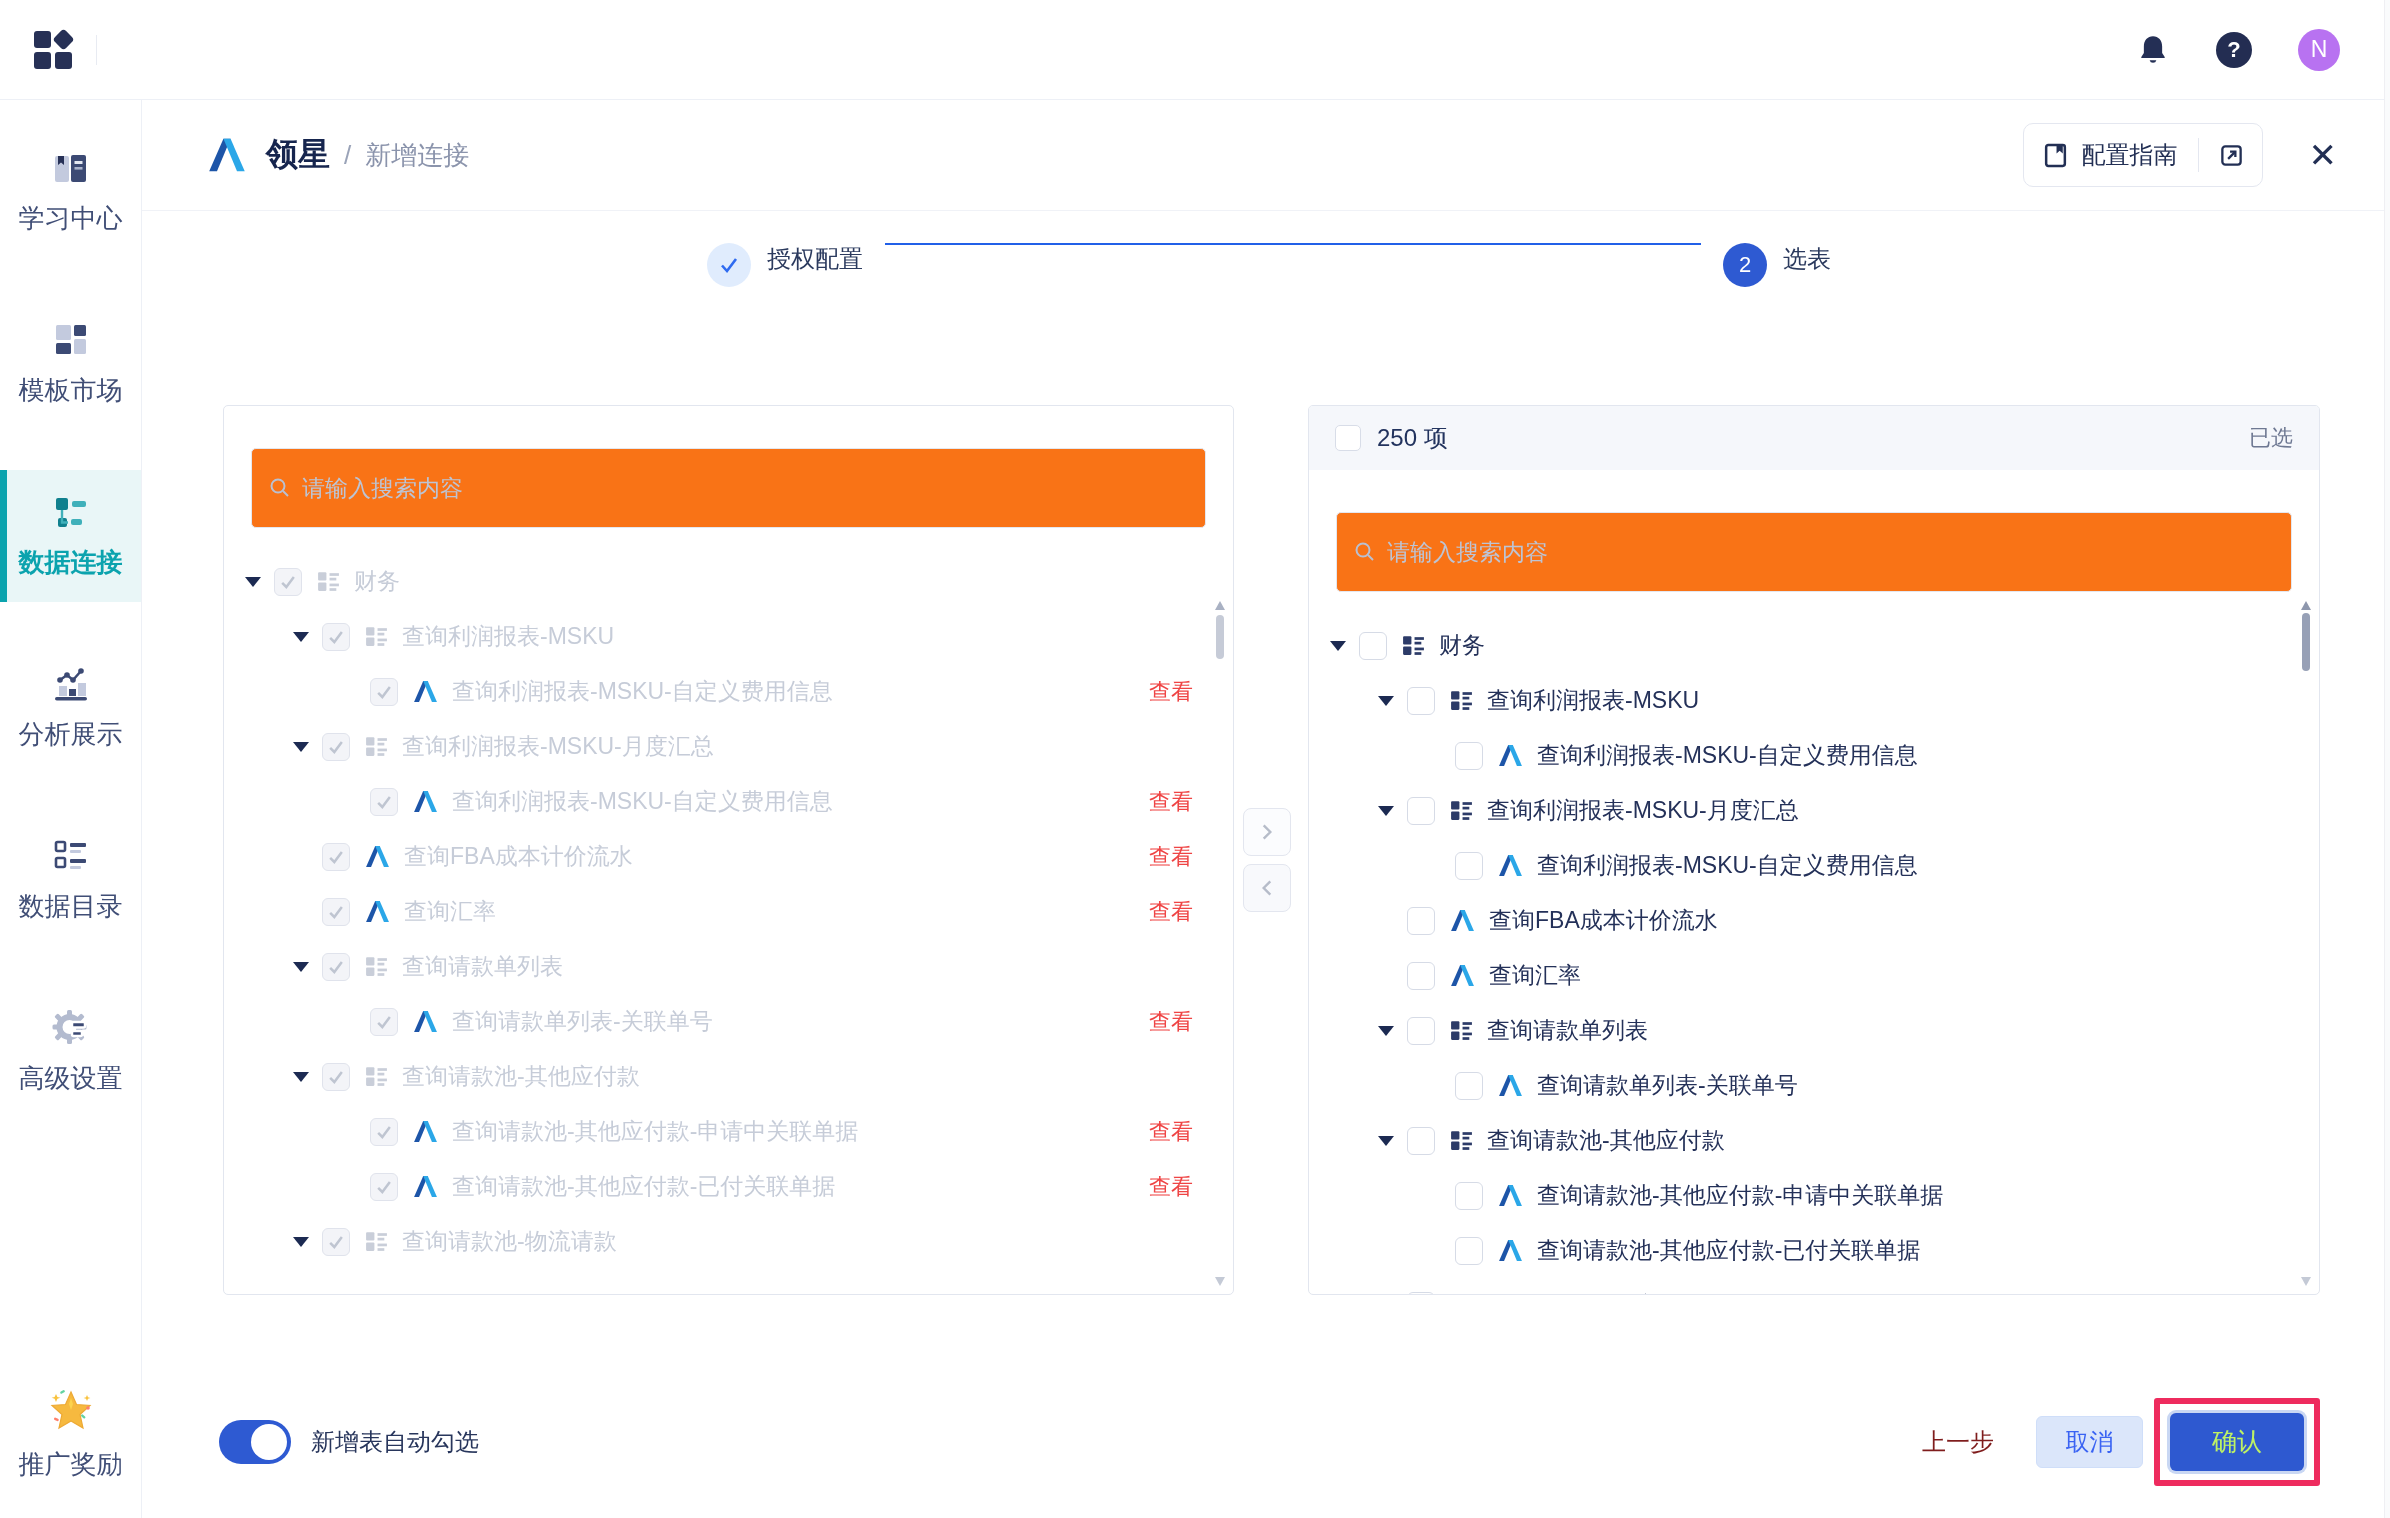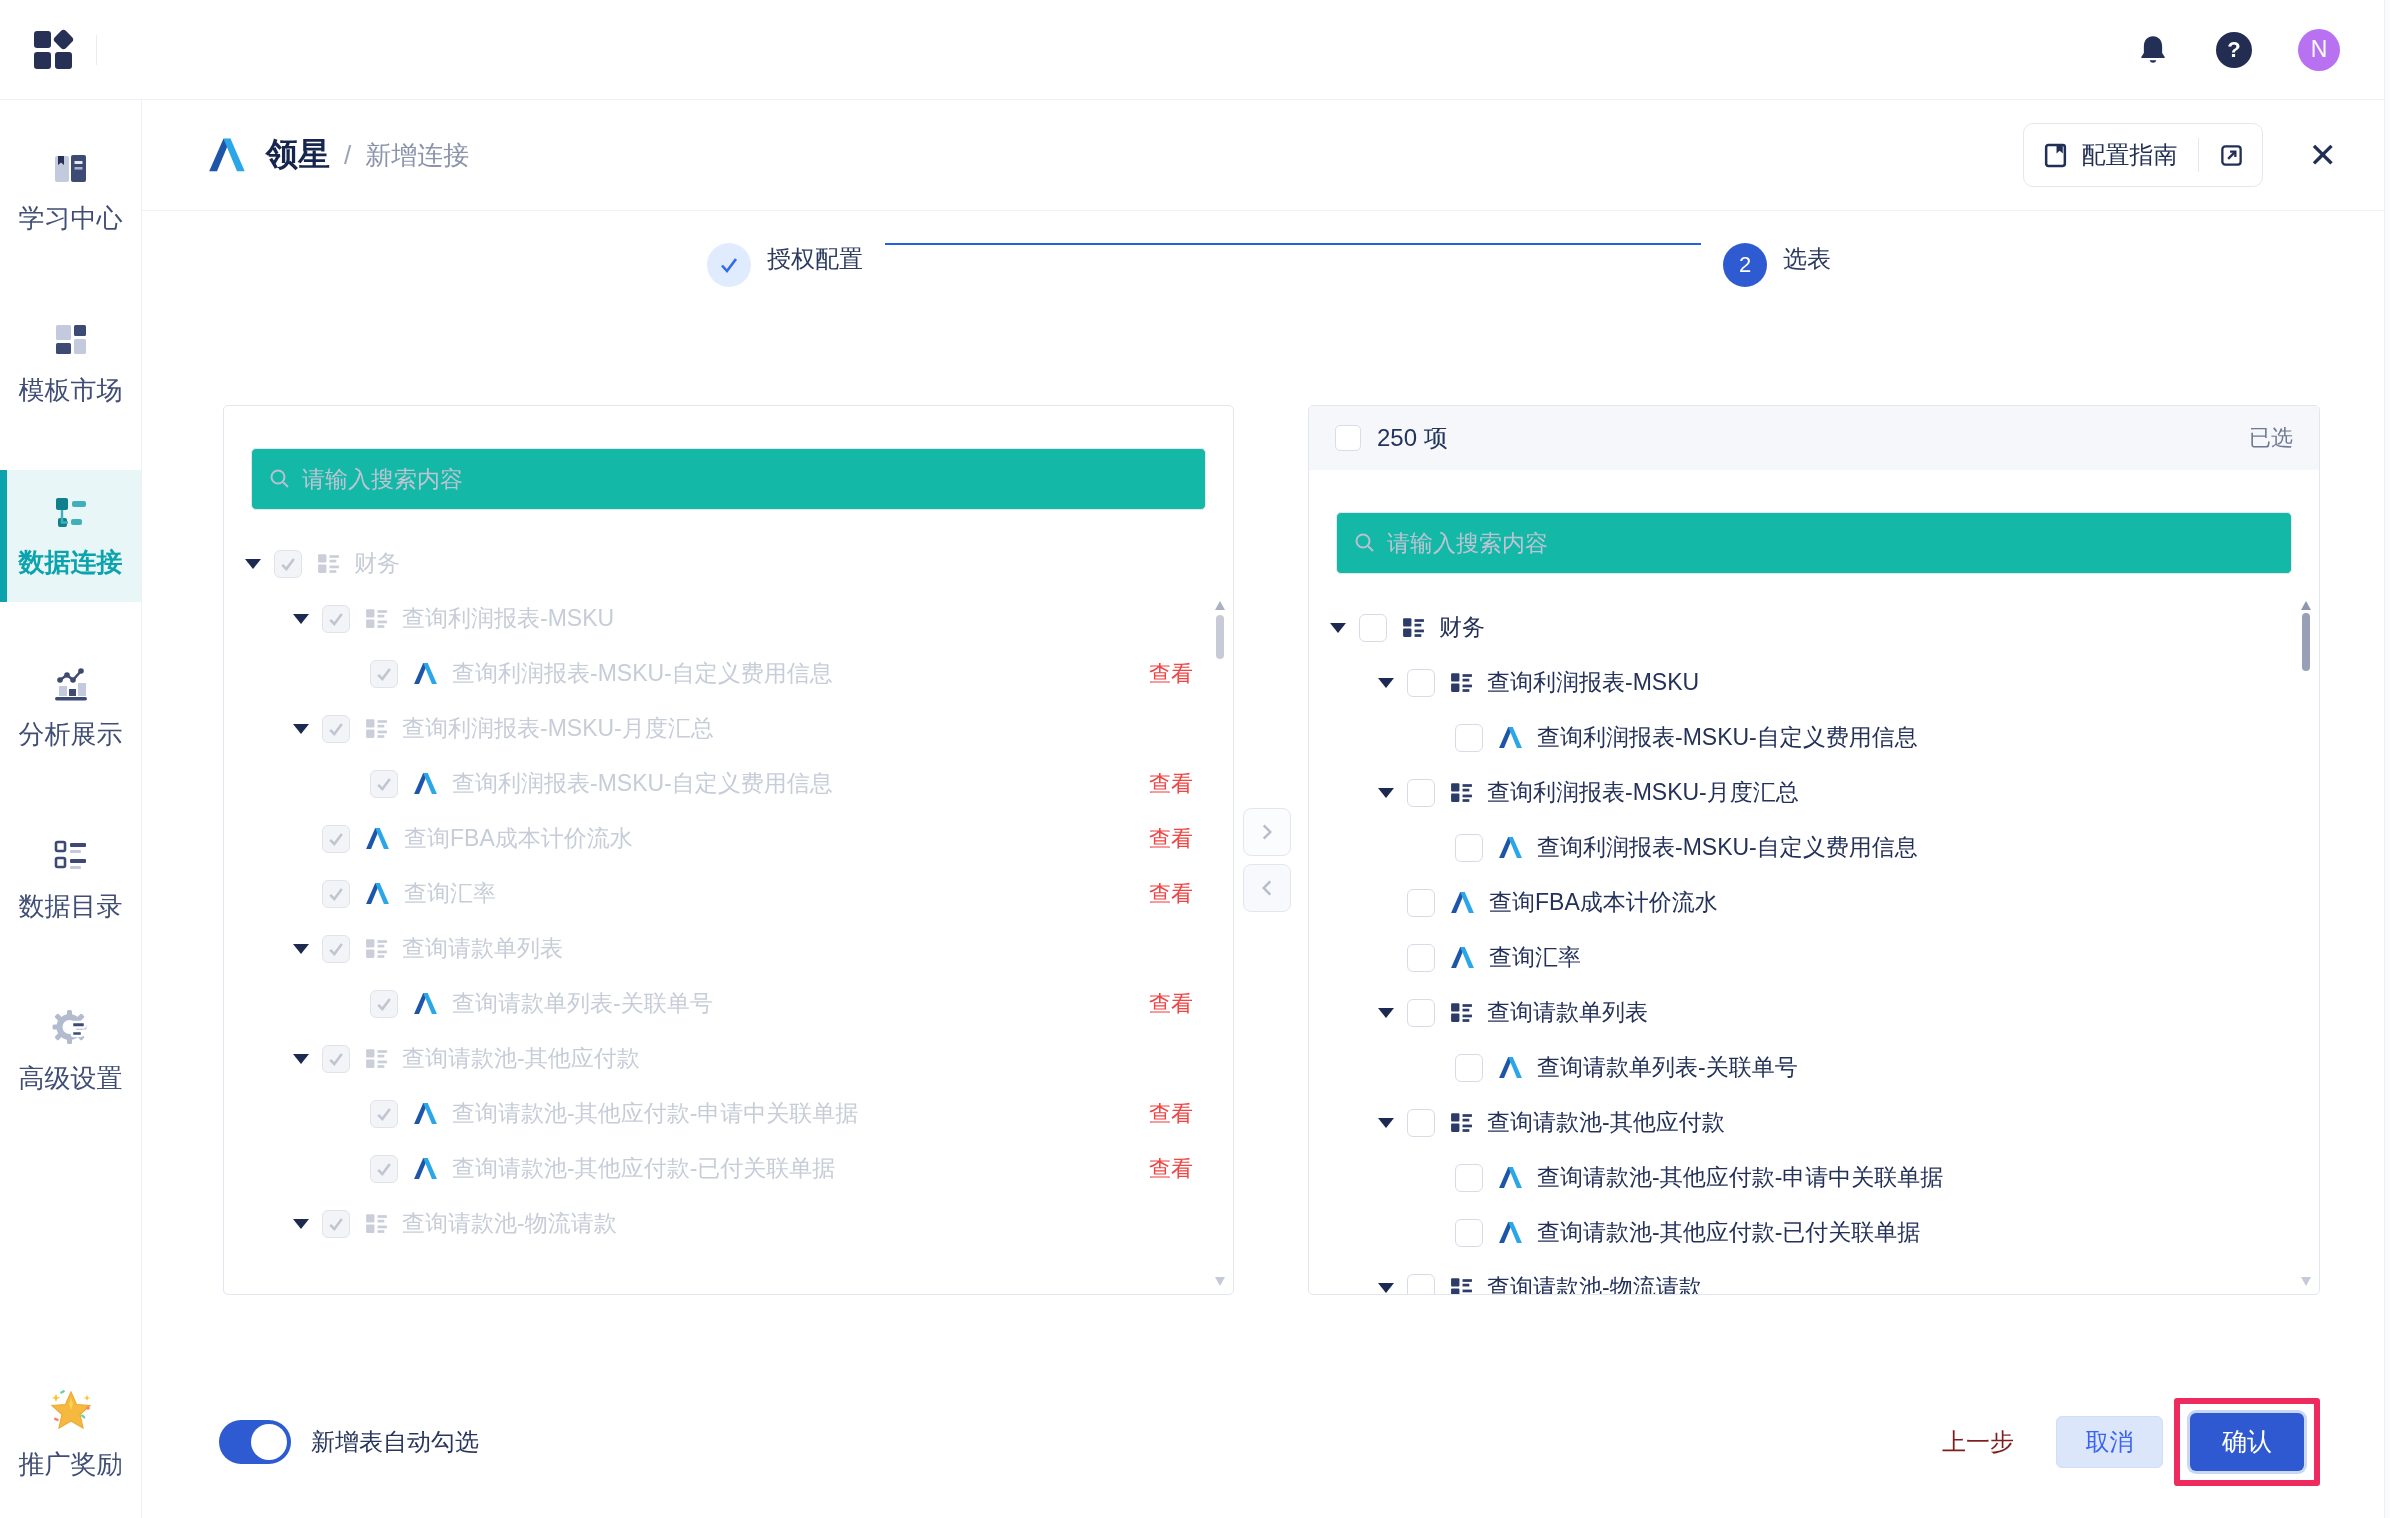--- a/index.html
+++ b/index.html
@@ -57,22 +57,22 @@
   
   .panel{position:absolute;top:305px;height:890px;border:1px solid #e2e6ef;border-radius:5px;
     background:#fff;overflow:hidden}
   .panel.pleft{left:81px;width:1011px}
   .panel.pright{left:1166px;width:1012px}
   .panel-head{height:64px;background:#f5f7fb;display:flex;align-items:center;padding:0 26px}
   .head-cb{width:26px;height:26px;border-radius:5px;background:#fff;border:1px solid #d8dde8;cursor:pointer}
   .pleft .head-cb{background:#f1f2f6;border-color:#e0e3ec}
   .head-count{margin-left:16px;font-size:24px;color:#22335e}
   .head-status{margin-left:auto;font-size:22px;color:#6e7892}
-  .search{margin:42px 27px 0;height:62px;border:1px solid #e4e7ef;border-radius:5px;
-    display:flex;align-items:center;padding:0 16px;gap:10px;background:#14b8a6}
+  .search{margin:42px 27px 0;height:80px;border:1px solid #e4e7ef;border-radius:5px;
+    display:flex;align-items:center;padding:0 16px;gap:10px;background:#f97316}
   .search-input{border:none;outline:none;flex:1;font-size:23px;color:#3a4568;
     font-family:inherit;background:transparent}
   .search-input::placeholder{color:#bdc4d4}
 
   .tree{margin-top:26px;position:relative}
   .tree-row{height:55px;display:flex;align-items:center;padding-right:40px;cursor:pointer}
   .tree-row.lv0{padding-left:16px}
   .tree-row.lv1{padding-left:64px}
   .tree-row.lv2{padding-left:112px}
   .slot{width:26px;display:flex;justify-content:center;flex:0 0 26px}
@@ -114,21 +114,21 @@
   
   .footer{position:absolute;left:0;right:0;bottom:0;height:145px;display:flex;align-items:center;
     padding:0 70px 8px 77px;background:#fff}
   .toggle{width:72px;height:44px;border-radius:22px;background:#2e5ad2;position:relative;cursor:pointer;flex:0 0 72px}
   .toggle-knob{position:absolute;top:4px;right:4px;width:36px;height:36px;border-radius:50%;background:#fff}
   .toggle-label{margin-left:20px;font-size:24px;color:#28365c}
   .prev-link{margin-left:auto;font-size:24px;color:#7f1d1d;cursor:pointer}
   .cancel-btn{margin-left:42px;width:107px;height:52px;background:#dbe6fa;border:1px solid #cfdef9;
     border-radius:6px;color:#3a63f3;font-size:24px;display:flex;align-items:center;justify-content:center;cursor:pointer}
   .confirm-frame{margin-left:11px;border:6px solid #ee2b5e;border-radius:3px;padding:9px 10px;background:#fff}
-  .confirm-btn{width:114px;height:58px;background:#2e59d0;border-radius:6px;color:#ffffff;font-size:25px;
+  .confirm-btn{width:134px;height:58px;background:#2e59d0;border-radius:6px;color:#bef264;font-size:25px;
     display:flex;align-items:center;justify-content:center;cursor:pointer;box-shadow:0 0 0 3px #c9d7f3}
 
   svg{display:block}
 </style>
 </head>
 <body>
 
 <svg width="0" height="0" style="position:absolute">
   <defs>
     <g id="lx-logo">

